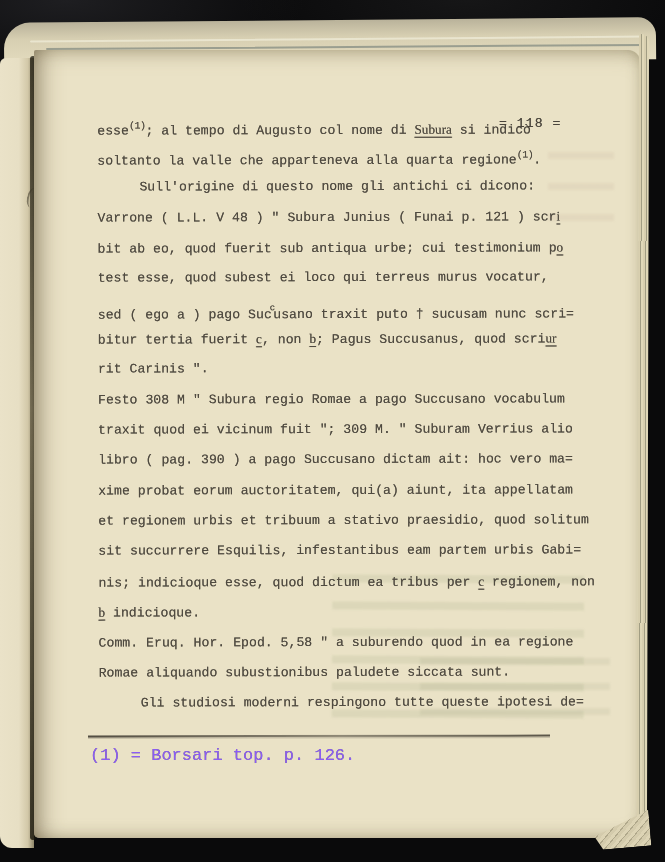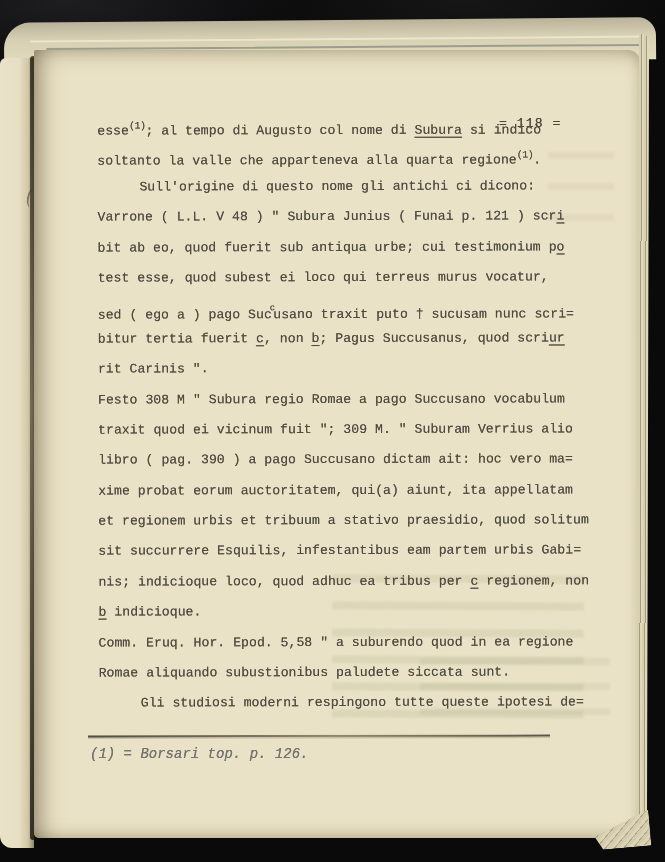--- a/index.html
+++ b/index.html
@@ -54,28 +54,28 @@
     background:repeating-linear-gradient(180deg,rgba(150,110,100,0) 0 24px,rgba(150,110,100,.08) 24px 31px);
     filter:blur(1.3px);}
   
   .page-number{position:absolute;left:499px;top:72px;font-size:13.2px;letter-spacing:1px;
     color:#4a453c;text-shadow:0 0 .5px rgba(74,69,60,.8);margin-top:44px;}
   .text-block{position:absolute;left:98px;top:111px;width:486px;font-size:13.2px;
     color:#4f4a40;line-height:30.4px;text-shadow:0 0 .5px rgba(79,74,64,.75);
     transform:rotate(-.15deg);}
   .line{height:30.4px;white-space:pre;}
   .indent{padding-left:42px;}
-  .u{text-decoration:underline;text-underline-offset:2.5px;text-decoration-thickness:1.2px;}
+  .u{text-decoration:underline;text-underline-offset:2.5px;text-decoration-thickness:1.2px;font-family:Liberation Serif, serif;}
   .sup{font-size:10px;vertical-align:6px;letter-spacing:-.5px;}
   .ins{font-size:9px;vertical-align:8px;margin:0 -2px;}
   .footnote-rule{position:absolute;left:88px;top:735px;width:462px;height:2px;
     background:linear-gradient(90deg,rgba(66,61,51,.9) 0%,rgba(66,61,51,.55) 55%,rgba(66,61,51,.85) 100%);
     box-shadow:0 1.5px 0 rgba(66,61,51,.2);transform:rotate(-.1deg);}
-  .footnote{position:absolute;left:90px;top:746px;font-size:14px;color:#737373;
-    white-space:pre;text-shadow:0 0 .5px rgba(79,74,64,.75);font-style:italic;}
+  .footnote{position:absolute;left:90px;top:746px;font-size:17px;color:#8b5cf6;
+    white-space:pre;text-shadow:0 0 .5px rgba(79,74,64,.75);}
 </style>
 </head>
 <body>
 
 <div class="scene">
   <div class="bg"></div>
   <div class="top-edge"></div>
   <div class="crease-light"></div>
   <div class="crease"></div>
   <div class="prev-page"></div>
@@ -99,21 +99,21 @@
       <div class="line"><span>test esse, quod subest ei loco qui terreus murus vocatur,</span></div>
       <div class="line"><span>sed ( ego a ) pago Suc</span><span class="ins">c</span><span>usano traxit puto † sucusam nunc scri=</span></div>
       <div class="line"><span>bitur tertia fuerit </span><span class="u">c</span><span>, non </span><span class="u">b</span><span>; Pagus Succusanus, quod scri</span><span class="u">ur</span></div>
       <div class="line"><span>rit Carinis ".</span></div>
       <div class="line"><span>Festo 308 M " Subura regio Romae a pago Succusano vocabulum</span></div>
       <div class="line"><span>traxit quod ei vicinum fuit "; 309 M. " Suburam Verrius alio</span></div>
       <div class="line"><span>libro ( pag. 390 ) a pago Succusano dictam ait: hoc vero ma=</span></div>
       <div class="line"><span>xime probat eorum auctoritatem, qui(a) aiunt, ita appellatam</span></div>
       <div class="line"><span>et regionem urbis et tribuum a stativo praesidio, quod solitum</span></div>
       <div class="line"><span>sit succurrere Esquilis, infestantibus eam partem urbis Gabi=</span></div>
-      <div class="line"><span>nis; indicioque loco, quod adhuc ea tribus per </span><span class="u">c</span><span> regionem, non</span></div>
+      <div class="line"><span>nis; indicioque esse, quod dictum ea tribus per </span><span class="u">c</span><span> regionem, non</span></div>
       <div class="line"><span class="u">b</span><span> indicioque.</span></div>
       <div class="line"><span>Comm. Eruq. Hor. Epod. 5,58 " a suburendo quod in ea regione</span></div>
       <div class="line"><span>Romae aliquando subustionibus paludete siccata sunt.</span></div>
       <div class="line indent"><span>Gli studiosi moderni respingono tutte queste ipotesi de=</span></div>
     </div>
   <div class="footnote-rule"></div>
   <div class="footnote">(1) = Borsari top. p. 126.</div>
 </div>
 
 </body></html>

